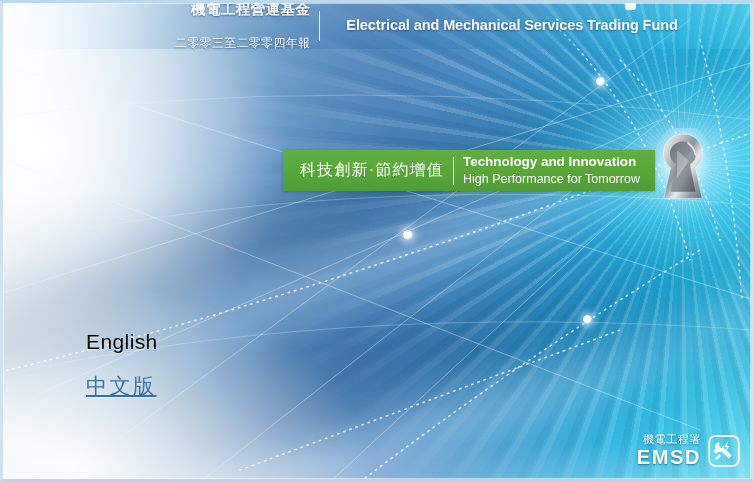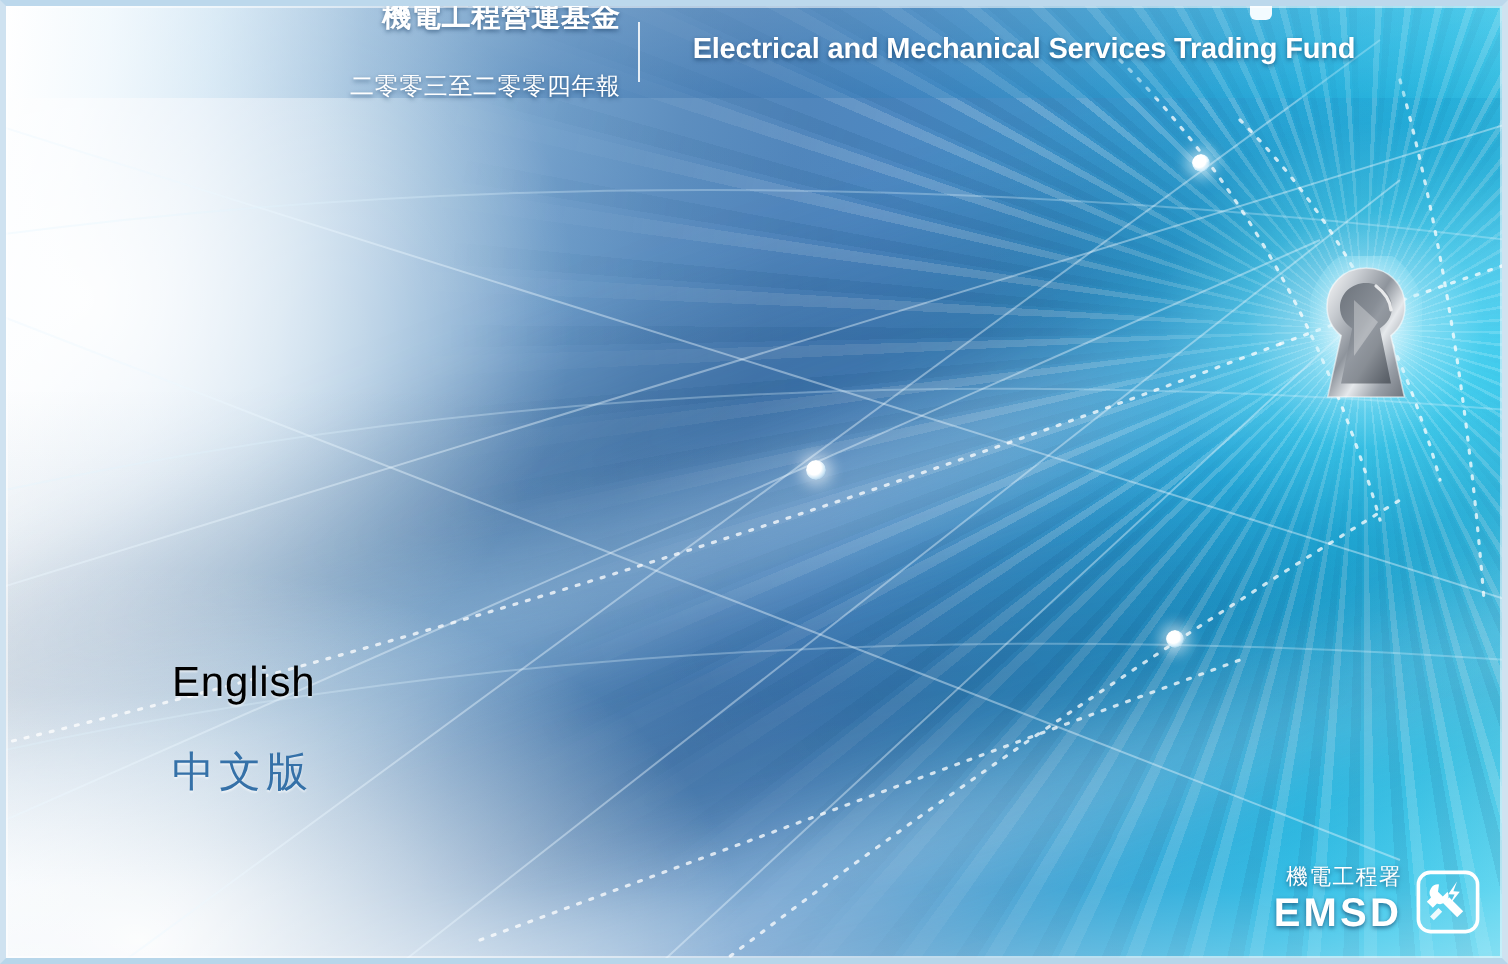--- a/index.html
+++ b/index.html
@@ -334,20 +334,21 @@
   #lang-english {
     font-size: 21px;
     letter-spacing: 0.4px;
     margin-bottom: 18px;
     color: #000000;
   }
   #lang-chinese {
     font-size: 21px;
     letter-spacing: 2.5px;
     color: #3571a8;
+    text-decoration: underline;
   }
 
   
   #emsd-logo {
     position: absolute;
     right: 14px;
     bottom: 14px;
     z-index: 40;
     display: flex;
     align-items: center;
@@ -438,20 +439,28 @@
         <span class="zh2">二零零三至二零零四年報</span>
       </div>
       <div class="hdr-divider"></div>
       <div class="hdr-en">
         <span class="en1">Electrical and Mechanical Services Trading Fund</span>
       </div>
     </div>
   </div>
   <div id="header-tab"></div>
 
+  <div id="theme-banner">
+    <span id="theme-zh">科技創新·節約增值</span>
+    <span id="theme-divider"></span>
+    <span id="theme-en">
+      <span class="te1">Technology and Innovation</span>
+      <span class="te2">High Performance for Tomorrow</span>
+    </span>
+  </div>
 
   <div id="keyhole">
     <svg width="56" height="78" viewBox="0 0 56 78" xmlns="http://www.w3.org/2000/svg">
       <defs>
         <radialGradient id="khGlow" cx="50%" cy="42%" r="62%">
           <stop offset="0%" stop-color="#ffffff" stop-opacity="0.95"></stop>
           <stop offset="42%" stop-color="#d8f7ff" stop-opacity="0.55"></stop>
           <stop offset="100%" stop-color="#7fe0f5" stop-opacity="0"></stop>
         </radialGradient>
         <linearGradient id="khMetal" x1="0%" y1="0%" x2="100%" y2="100%">

